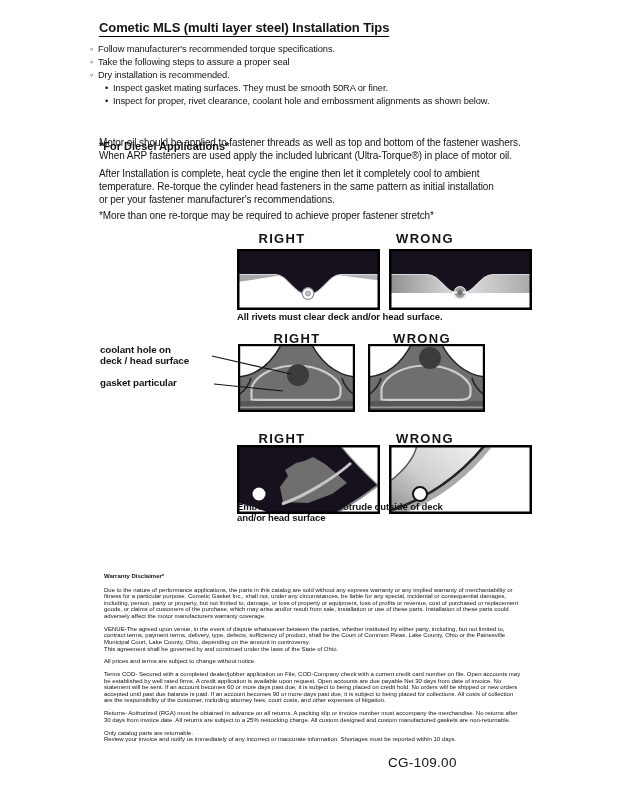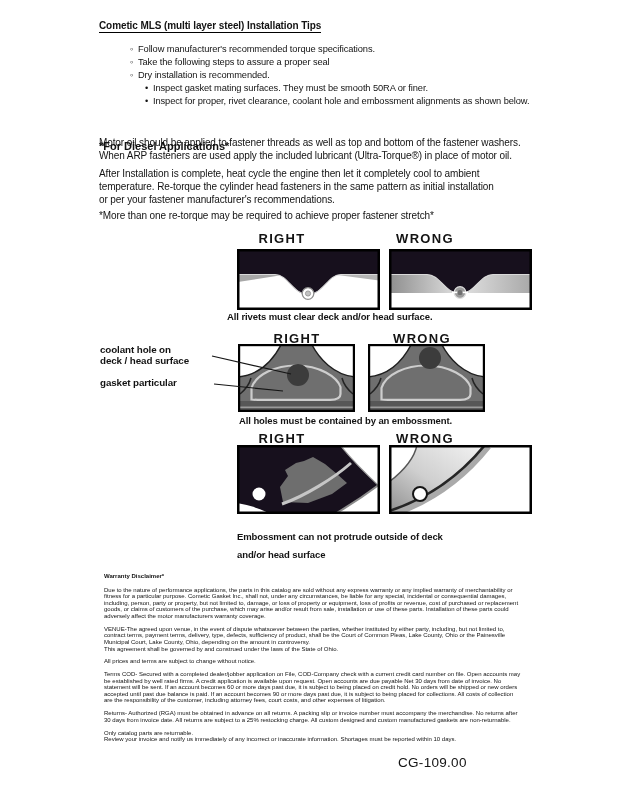--- a/index.html
+++ b/index.html
@@ -1,45 +1,45 @@
 <!DOCTYPE html>
 <html><head>
 <meta charset="utf-8">
 <style>
   html,body{margin:0;padding:0;background:#e8e8e8;}
   .page{position:relative;width:618px;height:800px;background:#ffffff;margin:0 auto;
         font-family:"Liberation Sans","DejaVu Sans",sans-serif;color:#131313;overflow:hidden;}
   .abs{position:absolute;}
   .pre{white-space:pre-line;}
 
-  .title{left:99px;top:20px;font-size:10px;font-weight:700;letter-spacing:-0.1px;
+  .title{left:99px;top:20px;font-size:13px;font-weight:700;letter-spacing:-0.1px;
          border-bottom:1.6px solid #000;padding-bottom:1px;}
 
-  .bullets{left:90px;top:43px;font-size:9.3px;line-height:13px;letter-spacing:-0.1px;width:470px;margin-left:40px;}
+  .bullets{left:90px;top:43px;font-size:9.3px;line-height:13px;letter-spacing:-0.1px;width:470px;}
   .bullet{position:relative;padding-left:8px;}
   .bullet::before{content:"◦";position:absolute;left:0;top:0;}
   .subbullet{position:relative;margin-left:15px;padding-left:8px;}
   .subbullet::before{content:"•";position:absolute;left:0;top:0;}
 
   .diesel-h{left:99px;top:117px;font-size:11px;font-weight:700;margin-top:23px;}
   .bodytxt{font-size:10px;line-height:13px;letter-spacing:-0.1px;}
   .p1{left:99px;top:136px;width:470px;}
   .p2{left:99px;top:167px;width:470px;}
   .note{left:99px;top:209px;width:470px;}
 
   .dlabel{font-size:13px;font-weight:600;letter-spacing:1.3px;transform:translateX(-50%);}
   .dcaption{font-size:9.5px;font-weight:600;letter-spacing:-0.1px;}
   .dbox{display:block;}
   .callout{font-size:9.8px;font-weight:600;line-height:11px;text-align:left;letter-spacing:-0.1px;}
 
   .legal{left:104px;top:573px;width:460px;font-size:6px;line-height:6.6px;letter-spacing:0;}
   .legal-h{font-weight:700;margin:0 0 7px 0;}
   .legal p{margin:0 0 6.2px 0;}
 
-  .pagenum{left:388px;top:755px;font-size:13.5px;letter-spacing:0.3px;margin-left:10px;}
+  .pagenum{left:388px;top:755px;font-size:13.5px;letter-spacing:0.3px;}
 </style>
 </head>
 <body>
 
 <div class="page">
 
   <div class="abs title">Cometic MLS (multi layer steel) Installation Tips</div>
 
   <div class="abs bullets">
     <div class="bullet">Follow manufacturer's recommended torque specifications.</div>
@@ -83,21 +83,21 @@
     <rect x="0" y="25" width="143" height="19" fill="url(#g1)"></rect>
     <rect x="0" y="44" width="143" height="17" fill="#ffffff"></rect>
     <path d="M0,0 H143 V25.5 H104 C91,25.5 86,44.5 71,44.5 C56,44.5 51,25.5 38,25.5 H0 Z" fill="#17101d"></path>
     <path d="M143,25.5 H104 C91,25.5 86,44.5 71,44.5 C56,44.5 51,25.5 38,25.5 H0" fill="none" stroke="#d9d9d9" stroke-width="1.1"></path>
     <circle cx="71" cy="43.5" r="5.8" fill="#9b9b9b" stroke="#dcdcdc" stroke-width="1.3"></circle>
     <rect x="63" y="42.6" width="16" height="1.6" fill="#ffffff"></rect>
     <circle cx="71" cy="43.5" r="2.6" fill="#6f6f6f"></circle>
     <rect x="1.25" y="1.25" width="140.5" height="58.5" fill="none" stroke="#000000" stroke-width="2.5"></rect>
   </svg>
 
-  <div class="abs dcaption" style="left:227px;top:311px;">All rivets must clear deck and/or head surface.</div>
+  <div class="abs dcaption" style="left:237px;top:311px;">All rivets must clear deck and/or head surface.</div>
 
   <div class="abs dlabel" style="left:297px;top:331px;">RIGHT</div>
   <div class="abs dlabel" style="left:422px;top:331px;">WRONG</div>
 
   <div class="abs callout pre" style="left:100px;top:344px;width:112px;">coolant hole on
 deck / head surface</div>
   <div class="abs callout" style="left:100px;top:377px;width:112px;">gasket particular</div>
 
   <svg class="abs dbox" style="left:238px;top:344px;" width="117" height="68" viewBox="0 0 117 68">
     <rect width="117" height="68" fill="#ffffff"></rect>
@@ -125,21 +125,20 @@
     <path d="M115,50 C109,45 105.5,40 104,34" fill="none" stroke="#242424" stroke-width="1.5"></path>
     <circle cx="62" cy="14" r="11" fill="#3c3c3c"></circle>
     <rect x="1.1" y="1.1" width="114.8" height="65.8" fill="none" stroke="#000000" stroke-width="2.2"></rect>
   </svg>
 
   <svg class="abs" style="left:100px;top:330px;pointer-events:none;" width="390" height="95" viewBox="0 0 390 95">
     <line x1="112" y1="26" x2="191" y2="44" stroke="#151515" stroke-width="1.2"></line>
     <line x1="114" y1="54" x2="183" y2="61" stroke="#151515" stroke-width="1.2"></line>
   </svg>
 
-  <div class="abs dcaption" style="left:239px;top:415px;">All holes must be contained by an embossment.</div>
 
   <div class="abs dlabel" style="left:282px;top:431px;">RIGHT</div>
   <div class="abs dlabel" style="left:425px;top:431px;">WRONG</div>
 
   <svg class="abs dbox" style="left:237px;top:445px;" width="143" height="69" viewBox="0 0 143 69">
     <rect width="143" height="69" fill="#17101d"></rect>
     <path d="M103,0 L143,0 L143,42 C128,28 114,14 103,0 Z" fill="#ffffff"></path>
     <path d="M103,0 C114,14 128,28 143,42" stroke="#9a9a9a" stroke-width="1.2" fill="none"></path>
     <path d="M0,58 C12,60 24,64 33,69 L0,69 Z" fill="#ffffff"></path>
     <path d="M98,69 C115,59 131,48 143,39 L143,69 Z" fill="#ffffff"></path>
@@ -160,21 +159,21 @@
     </defs>
     <rect width="143" height="69" fill="#ffffff"></rect>
     <path d="M28,0 H97 C74,28 44,53 0,68 L0,37 C13,27 25,15 28,0 Z" fill="url(#g3)"></path>
     <path d="M99,1 C76,30 46,55 0,70" fill="none" stroke="#aaaaaa" stroke-width="7"></path>
     <path d="M96,0 C73,28 44,52 0,66" fill="none" stroke="#262626" stroke-width="2.6"></path>
     <path d="M28,0 C25,15 13,27 0,37" fill="none" stroke="#555555" stroke-width="1.4"></path>
     <circle cx="31" cy="49" r="7" fill="#ffffff" stroke="#151515" stroke-width="2"></circle>
     <rect x="1.25" y="1.25" width="140.5" height="66.5" fill="none" stroke="#000000" stroke-width="2.5"></rect>
   </svg>
 
-  <div class="abs dcaption pre" style="left:237px;top:528px;line-height:18px;">Embossment can not protrude outside of deck
+  <div class="abs dcaption pre" style="left:237px;top:501px;line-height:11px;">Embossment can not protrude outside of deck
 and/or head surface</div>
 
   <div class="abs legal">
     <div class="legal-h">Warranty Disclaimer*</div>
     <p class="pre">Due to the nature of performance applications, the parts in this catalog are sold without any express warranty or any implied warranty of merchantability or
 fitness for a particular purpose.  Cometic Gasket Inc., shall not, under any circumstances, be liable for any special, incidental or consequential damages,
 including, person, party or property, but not limited to, damage, or loss of property or equipment, loss of profits or revenue, cost of purchased or replacement
 goods, or claims of customers of the purchase, which may arise and/or result from sale, installation or use of these parts.  Installation of these parts could
 adversely affect the motor manufacturers warranty coverage.</p>
     <p class="pre">VENUE-The agreed upon venue, in the event of dispute whatsoever between the parties, whether instituted by either party, including, but not limited to,

